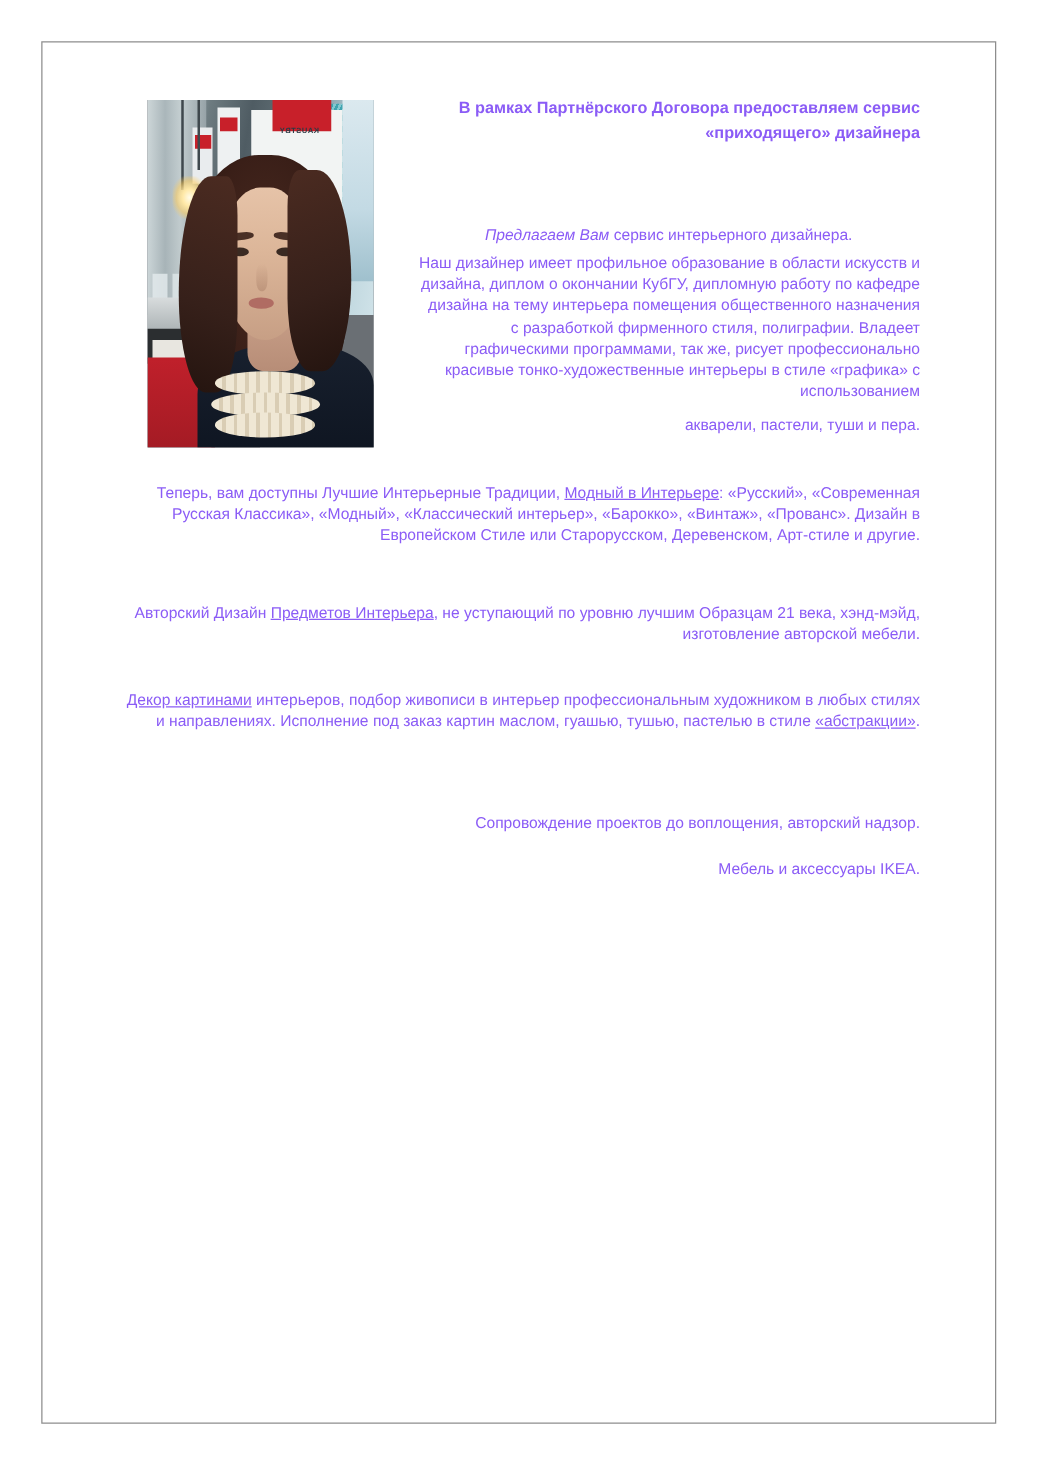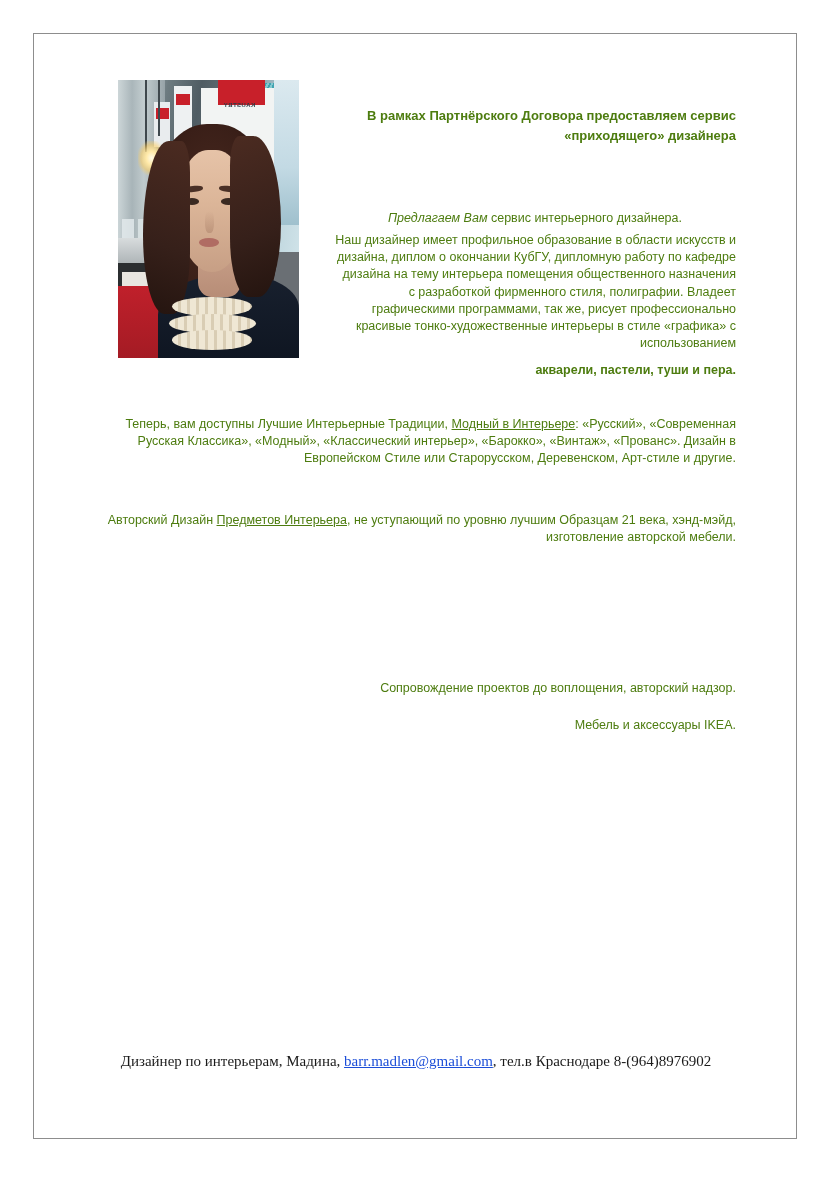--- a/index.html
+++ b/index.html
@@ -213,22 +213,21 @@
   }
   #ph-beads1 { left: 30%; top: 78%; width: 44%; }
   #ph-beads2 { left: 28%; top: 84%; width: 48%; }
   #ph-beads3 { left: 30%; top: 90%; width: 44%; }
 
   
   .txt {
     position: absolute;
     font-size: 12.5px;
     line-height: 17.2px;
-    color: #4d7c0f;
-    margin-top: 30px;
+    color: #8b5cf6;
   }
   #doc-title {
     left: 296px;
     top: 42px;
     width: 406px;
     text-align: right;
     font-weight: bold;
     font-size: 13px;
     line-height: 20px;
   }
@@ -242,21 +241,20 @@
     left: 300px;
     top: 168px;
     width: 402px;
     text-align: right;
   }
   #line-media {
     left: 300px;
     top: 298px;
     width: 402px;
     text-align: right;
-    font-weight: bold;
   }
   #para-styles {
     left: 62px;
     top: 352px;
     width: 640px;
     text-align: right;
   }
   #para-author {
     left: 62px;
     top: 448px;
@@ -357,21 +355,21 @@
     <div class="txt" id="intro-line"><span class="i">Предлагаем Вам</span><span> сервис интерьерного дизайнера.</span></div>
 
     <div class="txt" id="para-designer">Наш дизайнер имеет профильное образование в области искусств и дизайна, диплом о окончании КубГУ, дипломную работу по кафедре дизайна на тему интерьера помещения общественного назначения с разработкой фирменного стиля, полиграфии. Владеет графическими программами, так же, рисует профессионально красивые тонко-художественные интерьеры в стиле «графика» с использованием</div>
 
     <div class="txt" id="line-media">акварели, пастели, туши и пера.</div>
 
     <div class="txt" id="para-styles"><span>Теперь, вам доступны Лучшие Интерьерные Традиции, </span><span class="u">Модный в Интерьере</span><span>: «Русский», «Современная Русская Классика», «Модный», «Классический интерьер», «Барокко», «Винтаж», «Прованс». Дизайн в Европейском Стиле или Старорусском, Деревенском, Арт-стиле и другие.</span></div>
 
     <div class="txt" id="para-author"><span>Авторский Дизайн </span><span class="u">Предметов Интерьера</span><span>, не уступающий по уровню лучшим Образцам 21 века, хэнд-мэйд, изготовление авторской мебели.</span></div>
 
+    <div class="txt" id="para-decor"><span class="u">Декор картинами</span><span> интерьеров, подбор живописи в интерьер профессиональным художником в любых стилях и направлениях. Исполнение под заказ картин маслом, гуашью, тушью, пастелью в стиле </span><span class="u">«абстракции»</span><span>.</span></div>
 
     <div class="txt" id="line-support">Сопровождение проектов до воплощения, авторский надзор.</div>
 
     <div class="txt" id="line-ikea">Мебель и аксессуары IKEA.</div>
 
-    <div id="doc-footer"><span>Дизайнер по интерьерам, Мадина, </span><span id="footer-email">barr.madlen@gmail.com</span><span>, тел.в Краснодаре 8-(964)8976902</span></div>
 
   </div>
 </div>
 
 </body></html>

